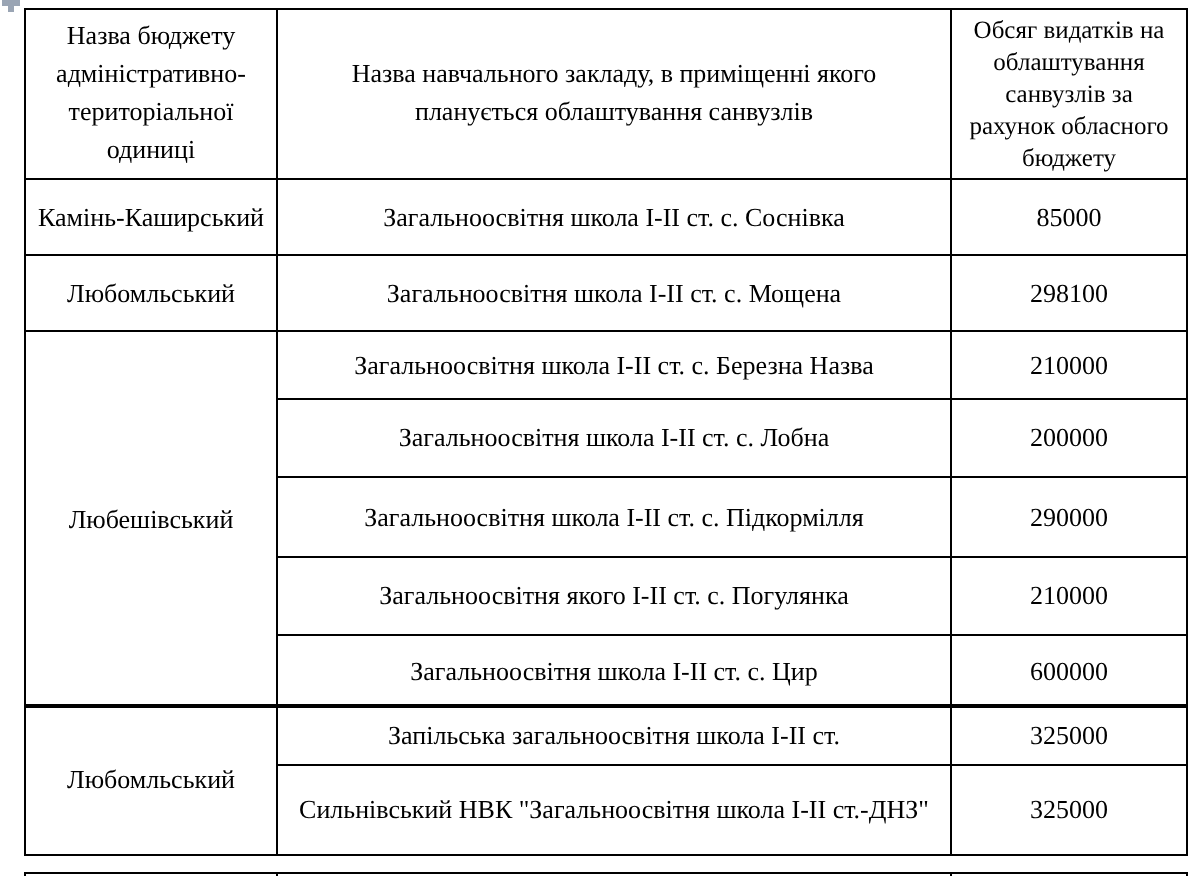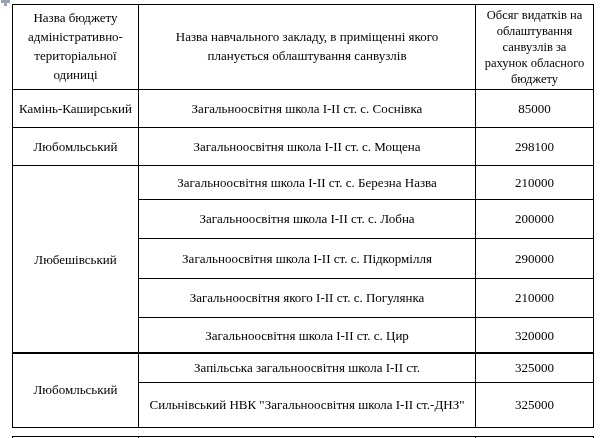--- a/index.html
+++ b/index.html
@@ -110,21 +110,21 @@
     <tr class="r-h40">
       <td>Загальноосвітня школа І-ІІ ст. с. Підкормілля</td>
       <td>290000</td>
     </tr>
     <tr class="r-h39">
       <td>Загальноосвітня якого І-ІІ ст. с. Погулянка</td>
       <td>210000</td>
     </tr>
     <tr class="r-h36">
       <td>Загальноосвітня школа І-ІІ ст. с. Цир</td>
-      <td>320000</td>
+      <td>600000</td>
     </tr>
   </tbody>
 </table>
 
 <table id="table-sect2" class="doc-table">
   <colgroup>
     <col class="c-district">
       <col class="c-school">
       <col class="c-amount">
   </colgroup>

